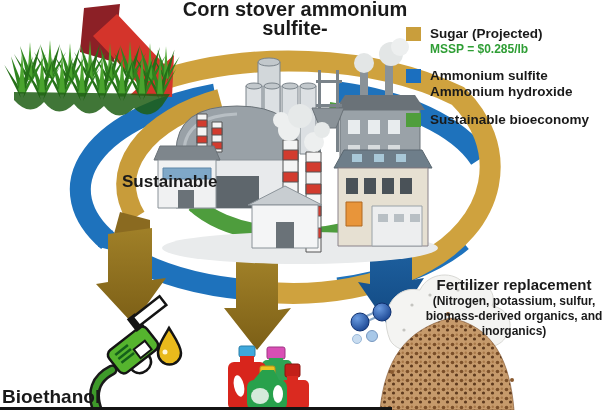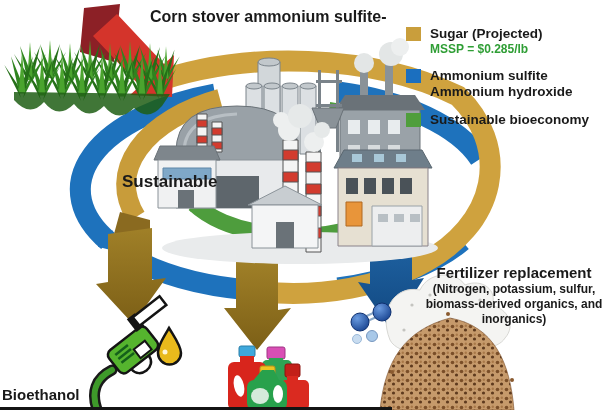--- a/index.html
+++ b/index.html
@@ -1,23 +1,23 @@
 <!DOCTYPE html>
 <html><head>
 <meta charset="utf-8">
 <style>
   html,body{margin:0;padding:0;background:#fff;}
   #fig{position:relative;width:615px;height:410px;background:#ffffff;overflow:hidden;
        font-family:"Liberation Sans",sans-serif;color:#1a1a1a;}
   #scene{position:absolute;left:0;top:0;}
   .txt{position:absolute;font-weight:bold;}
-  #title{left:150px;top:7px;width:290px;text-align:left;font-size:16px;line-height:19px;}
+  #title{left:150px;top:0;width:290px;text-align:center;font-size:20px;line-height:19px;}
   #biorefinery-label{left:122px;top:172px;font-size:17px;}
-  #bioethanol-label{left:2px;top:386px;font-size:15px;}
-  #fert-text{left:412px;top:264px;width:204px;text-align:center;}
+  #bioethanol-label{left:2px;top:386px;font-size:19px;}
+  #fert-text{left:412px;top:276px;width:204px;text-align:center;}
   #fert-text .t{font-size:15px;font-weight:bold;line-height:18px;}
   #fert-text .s{font-size:12px;font-weight:bold;line-height:15px;white-space:nowrap;}
   #legend{position:absolute;left:406px;top:26px;width:206px;font-size:13.5px;font-weight:bold;line-height:16px;}
   .lrow{position:relative;padding-left:24px;margin-bottom:12px;}
   .sw{position:absolute;left:0;top:1px;width:15px;height:14px;display:inline-block;}
   .mssp{font-size:12px;color:#2f9e35;line-height:14px;}
 </style>
 </head>
 <body>
 

